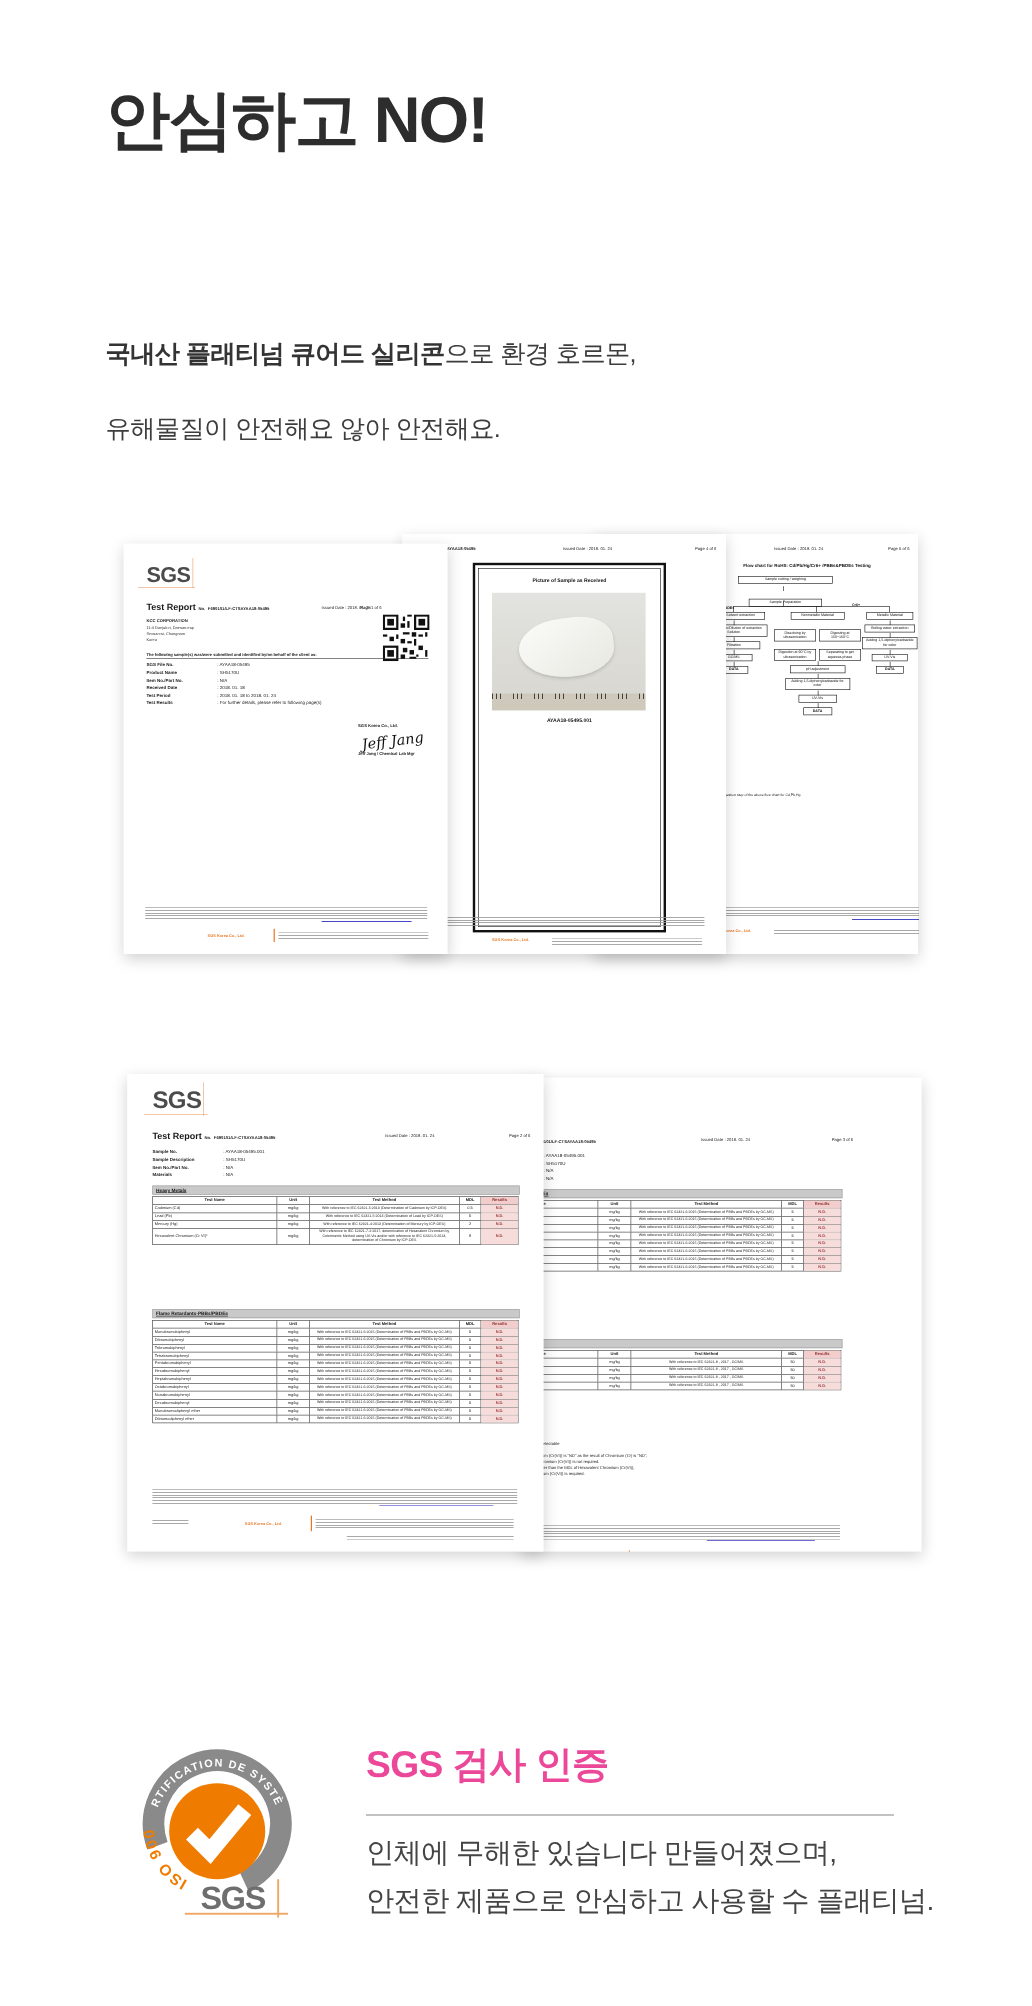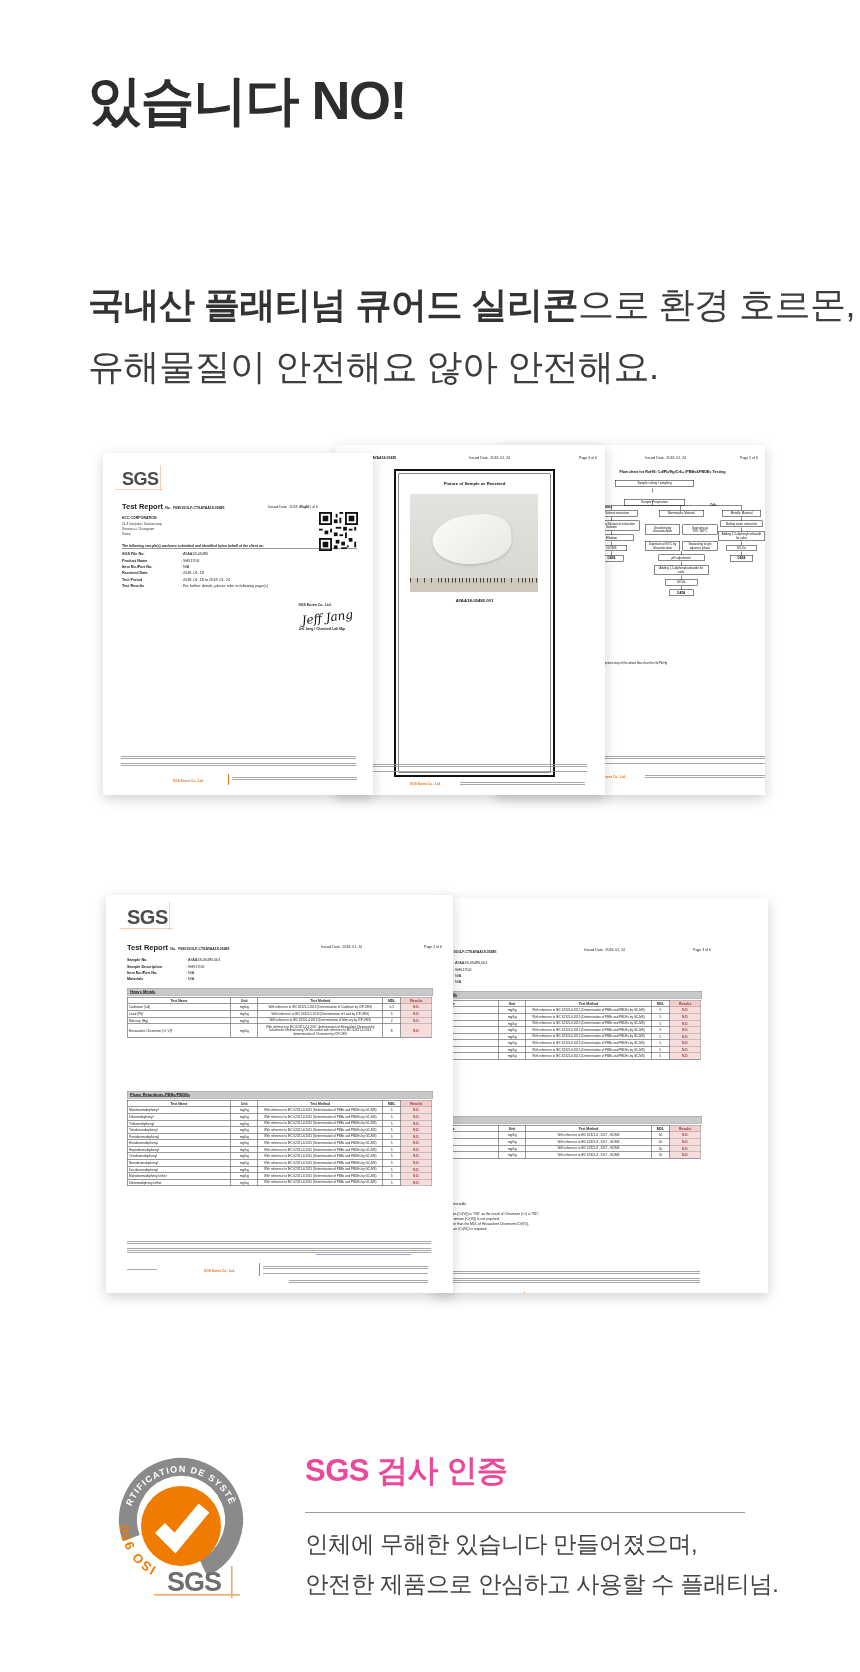--- a/index.html
+++ b/index.html
@@ -1,21 +1,21 @@
 <!DOCTYPE html>
 <html><head>
 <meta charset="utf-8">
 <style>
   html,body{margin:0;padding:0;background:#fff;}
   body{width:860px;height:1672px;position:relative;font-family:"Liberation Sans",sans-serif;overflow:hidden;}
   .abs{position:absolute;}
 
   
   .hero-title{left:88px;top:64px;font-size:54px;line-height:72px;font-weight:800;color:#2d2d2d;letter-spacing:-1.5px;}
-  .hero-sub{left:88px;font-size:36px;color:#3d3d3d;letter-spacing:-0.5px;}
+  .hero-sub{left:88px;font-size:21px;color:#3d3d3d;letter-spacing:-0.5px;}
   .hero-sub b{font-weight:700;color:#333;}
 
   
   .collage{position:absolute;}
   .page{position:absolute;background:#fff;box-shadow:0 4px 12px rgba(0,0,0,.18);overflow:hidden;}
   .page-inner{position:absolute;left:0;top:0;width:200%;height:200%;transform:scale(.5);transform-origin:0 0;}
   .page-inner.shift{width:694px;height:850px;left:-60px;}
 
   
   .sgs-logo{position:absolute;font-weight:800;color:#4b4b4b;letter-spacing:-1px;line-height:1;}
@@ -74,21 +74,21 @@
   
   .cert-heading{font-size:31px;font-weight:800;color:#ec4899;letter-spacing:-0.5px;}
   .cert-divider{height:1px;background:#9a9a9a;}
   .cert-line{font-size:23.5px;color:#444;letter-spacing:-0.5px;}
   .sig{font-family:"DejaVu Serif",serif;font-style:italic;font-size:24px;color:#111;transform:rotate(-7deg);}
 </style>
 </head>
 <body>
 
 <div class="abs hero-title">
-  <div>있습니다 NO!</div>
+  <div>안심하고 NO!</div>
 </div>
 <div class="abs hero-sub" style="top:281px;">
   <b>국내산 플래티넘 큐어드 실리콘</b><span>으로 환경 호르몬,</span>
 </div>
 <div class="abs hero-sub" style="top:343px;">유해물질이 안전해요 않아 안전해요.</div>
 
 <div class="collage" style="left:95px;top:425px;width:670px;height:375px;">
 
   <div class="page" style="left:400px;top:20px;width:270px;height:350px;z-index:1;">
     <div class="page-inner">

